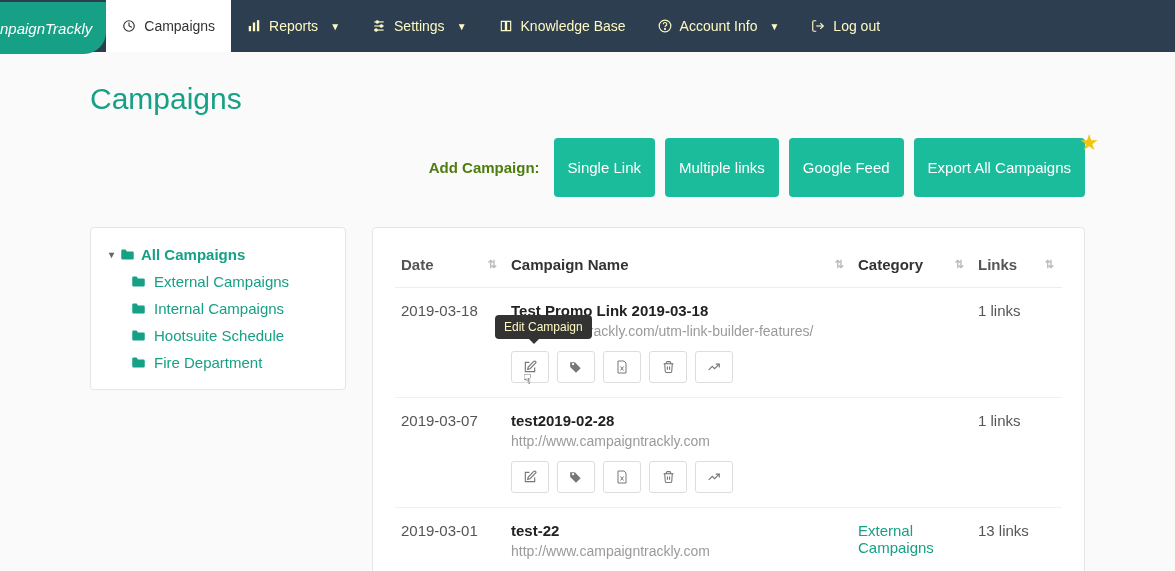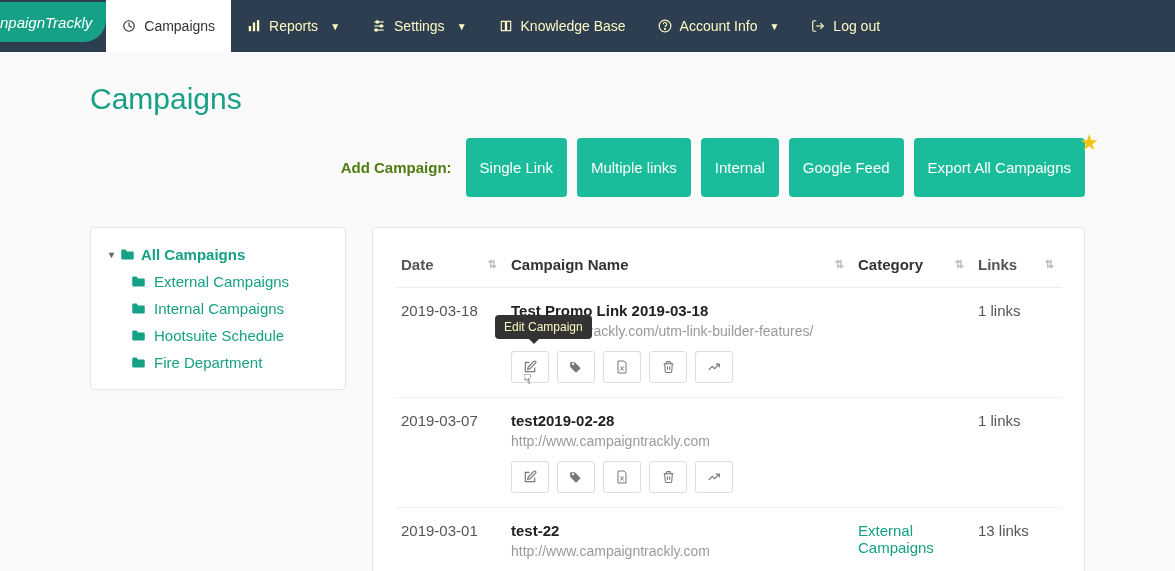--- a/index.html
+++ b/index.html
@@ -24,21 +24,21 @@
     background: #16a085;
     color: #fff;
     padding: 0 14px 0 0;
     display: flex;
     align-items: center;
     font-style: italic;
     font-weight: 500;
     font-size: 15px;
     border-bottom-right-radius: 22px;
     border-top-right-radius: 0;
-    height: 40px;
+    height: 52px;
     margin-top: 2px;
   }
   .nav-item {
     display: flex;
     align-items: center;
     padding: 0 16px;
     color: #fef9c3;
     cursor: pointer;
     font-size: 14px;
     gap: 8px;
@@ -303,21 +303,20 @@
   </button>
 </div>
 
 <div class="container">
   <h1 class="page-title">Campaigns</h1>
 
   <div class="toolbar">
     <span class="toolbar-label">Add Campaign:</span>
     <button class="btn">Single Link</button>
     <button class="btn">Multiple links</button>
-    <button class="btn">Internal</button>
     <button class="btn">Google Feed</button>
     <button class="btn">Export All Campaigns</button>
     <span class="star">★</span>
   </div>
 
   <div class="content-row">
 
     <div class="sidebar">
       <div class="tree-root">
         <span style="font-size:10px;color:#666;">▾</span>

